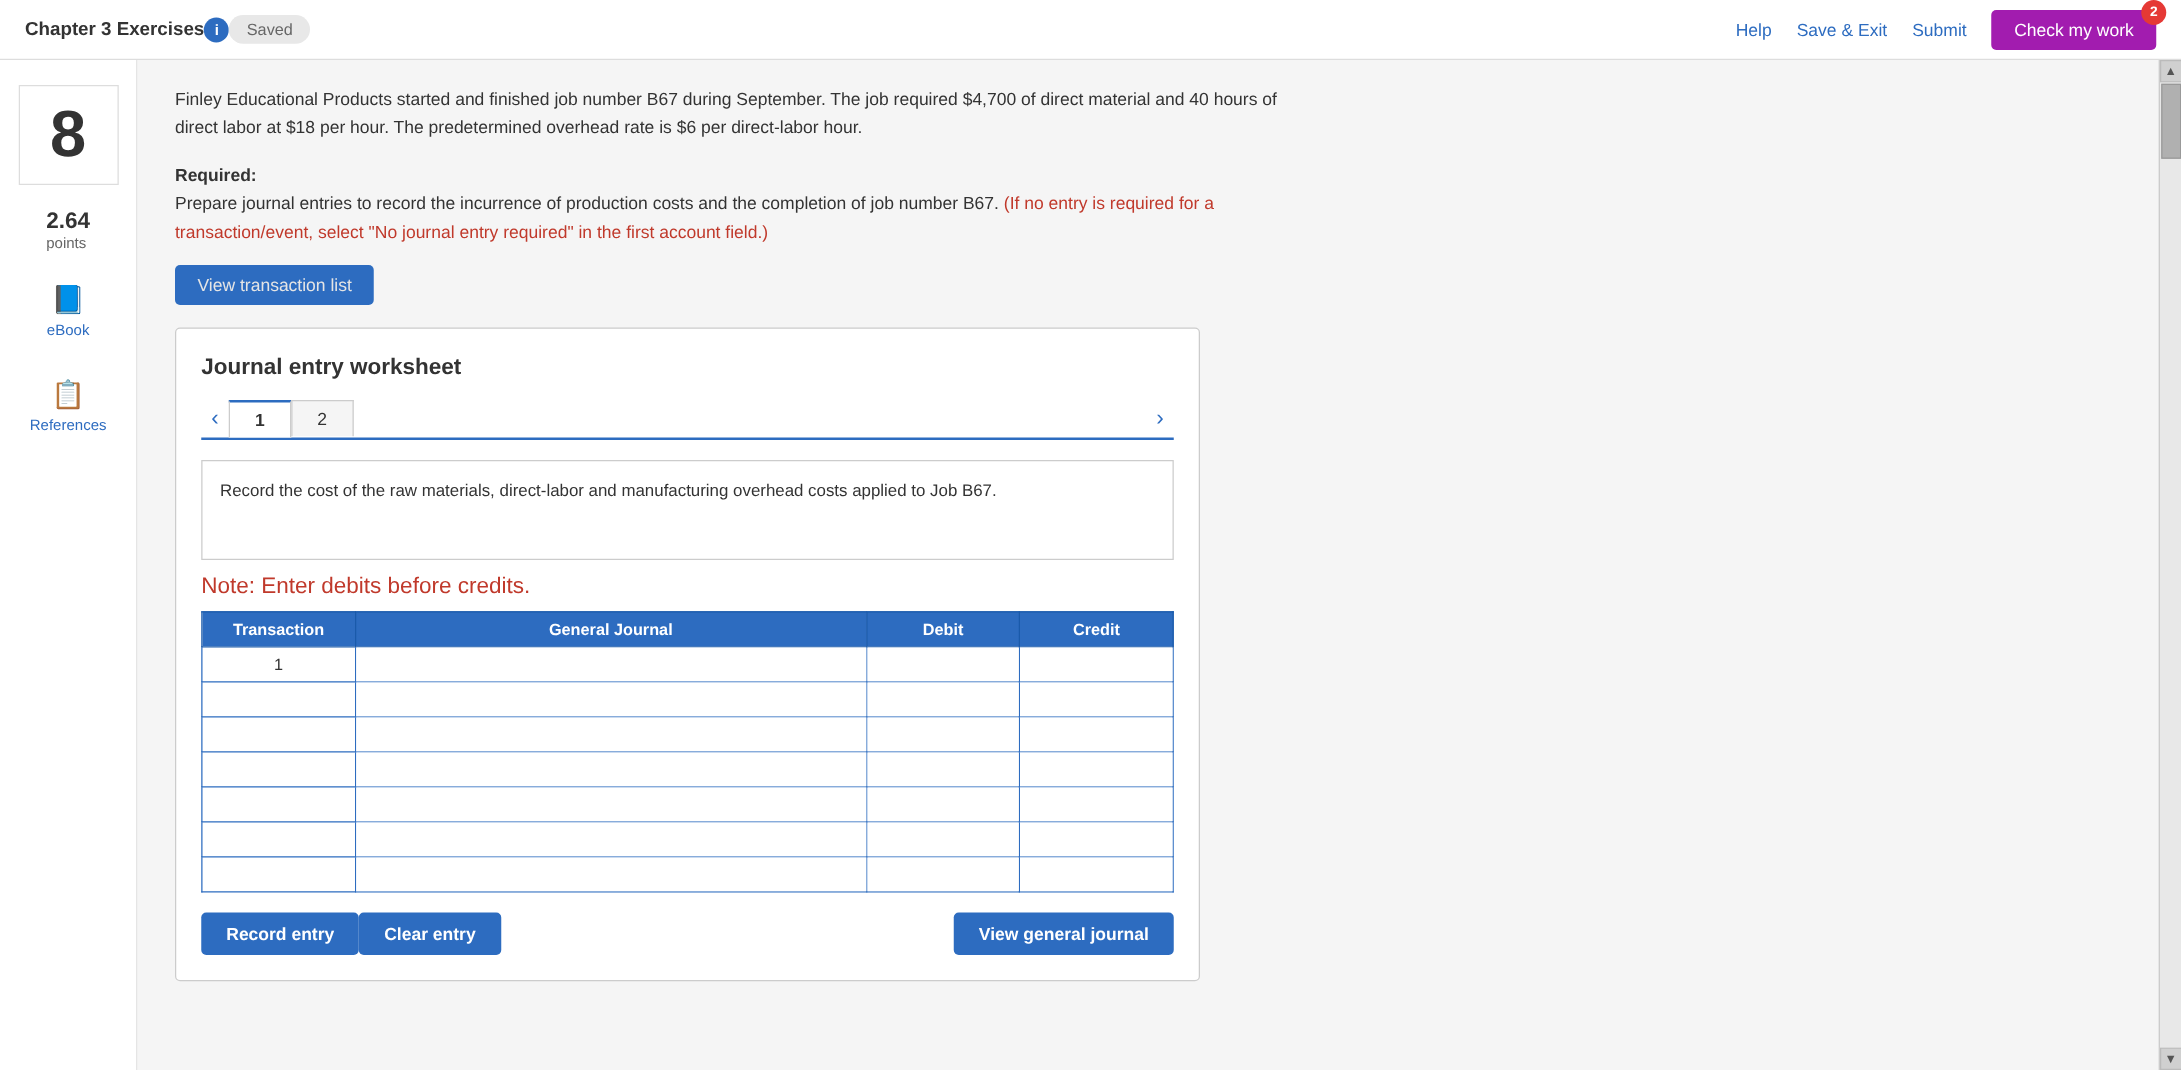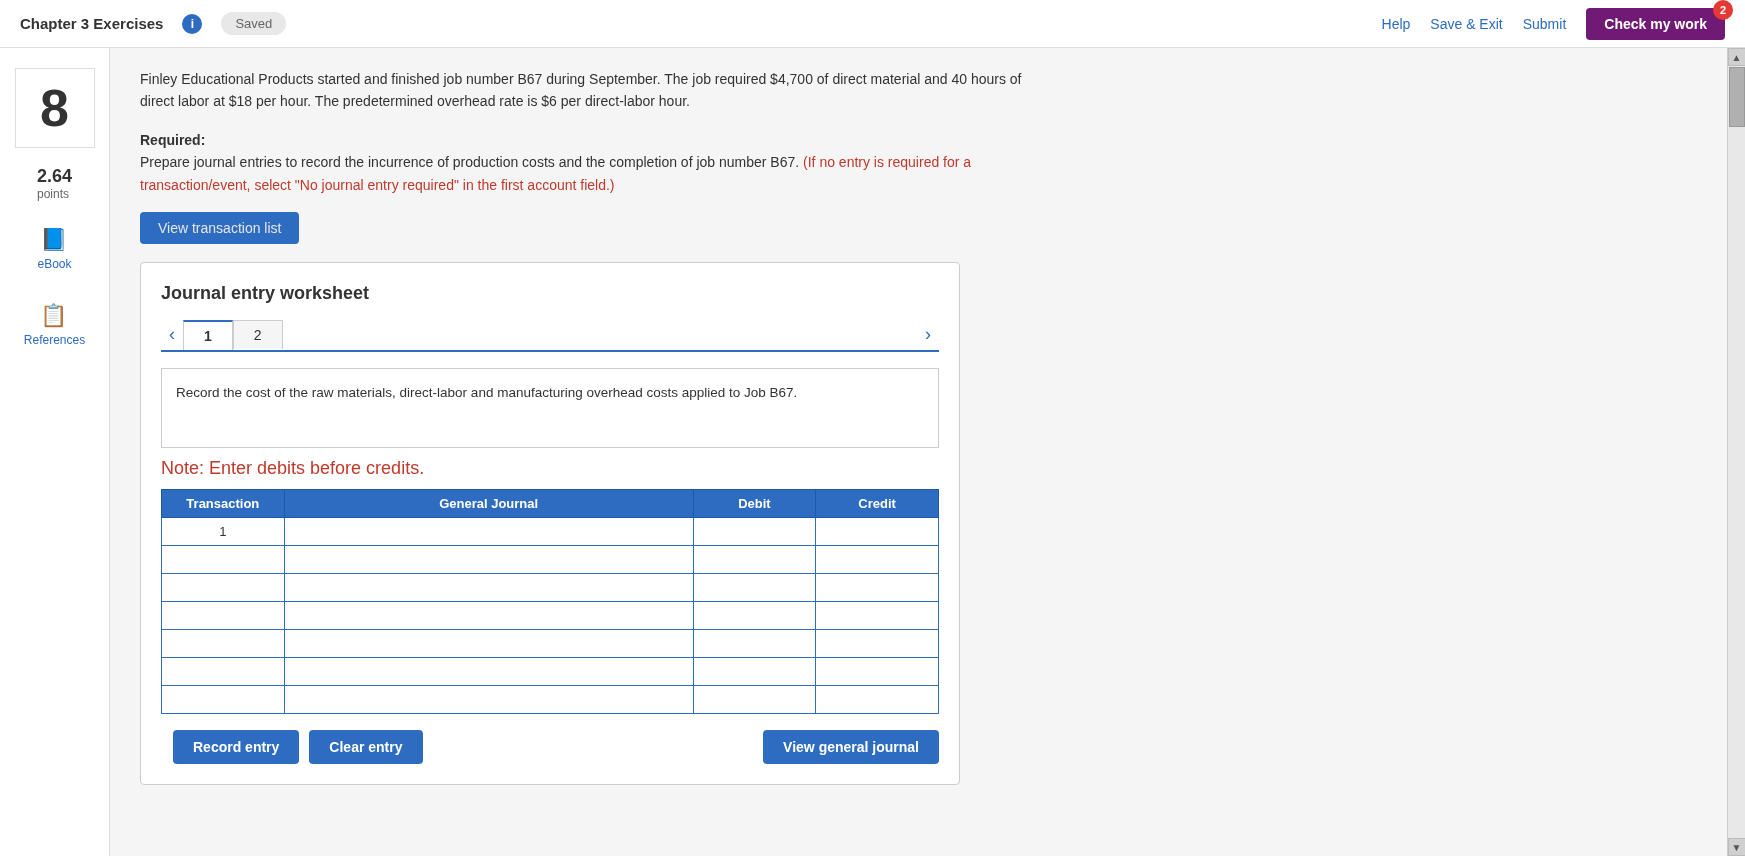--- a/index.html
+++ b/index.html
@@ -8,39 +8,39 @@
     
     .top-nav {
       display: flex;
       align-items: center;
       justify-content: space-between;
       background: #fff;
       border-bottom: 1px solid #ddd;
       padding: 8px 20px;
       height: 48px;
     }
-    .top-nav-left { display: flex; align-items: center; gap: 19px; }
+    .top-nav-left { display: flex; align-items: center; gap: 0; }
     .top-nav-title { font-size: 15px; font-weight: 600; color: #333; }
     .info-icon {
       display: inline-flex; align-items: center; justify-content: center;
       width: 20px; height: 20px; border-radius: 50%; background: #2d6cc0;
       color: #fff; font-size: 12px; font-weight: bold; cursor: pointer;
     }
     .saved-badge {
       background: #e8e8e8; border-radius: 20px; padding: 4px 14px;
       font-size: 13px; color: #666;
     }
     .top-nav-right { display: flex; align-items: center; gap: 20px; }
     .nav-link { color: #2d6cc0; font-size: 14px; cursor: pointer; text-decoration: none; }
 
     
     .check-work-wrap { position: relative; display: inline-block; }
     .check-work-btn {
-      background: #701a75; color: #fff; border: none; border-radius: 4px;
-      padding: 8px 18px; font-size: 14px; font-weight: 700; cursor: pointer;
+      background: #a21caf; color: #fff; border: none; border-radius: 4px;
+      padding: 8px 18px; font-size: 14px; font-weight: 400; cursor: pointer;
     }
     .badge-count {
       position: absolute; top: -8px; right: -8px;
       background: #e53935; color: #fff; border-radius: 50%;
       width: 20px; height: 20px; font-size: 11px; font-weight: bold;
       display: flex; align-items: center; justify-content: center;
     }
 
     
     .main-layout { display: flex; min-height: calc(100vh - 48px); }
@@ -126,21 +126,21 @@
     }
     .journal-table td input {
       width: 100%; height: 100%; border: none; outline: none;
       padding: 2px 6px; font-size: 13px; background: #fff;
     }
     .journal-table td.debit-cell input, .journal-table td.credit-cell input {
       text-align: right;
     }
 
     
-    .action-buttons { display: flex; gap: 10px; align-items: center; flex-wrap: wrap; margin-left: 12px; }
+    .action-buttons { display: flex; align-items: center; flex-wrap: wrap; }
     .action-btn {
       padding: 9px 20px; border: none; border-radius: 4px;
       font-size: 14px; font-weight: 600; cursor: pointer; color: #fff;
       background: #2d6cc0;
     }
 
     
     .right-scrollbar {
       width: 18px; background: #e0e0e0; border-left: 1px solid #ccc;
       display: flex; flex-direction: column; align-items: center;

